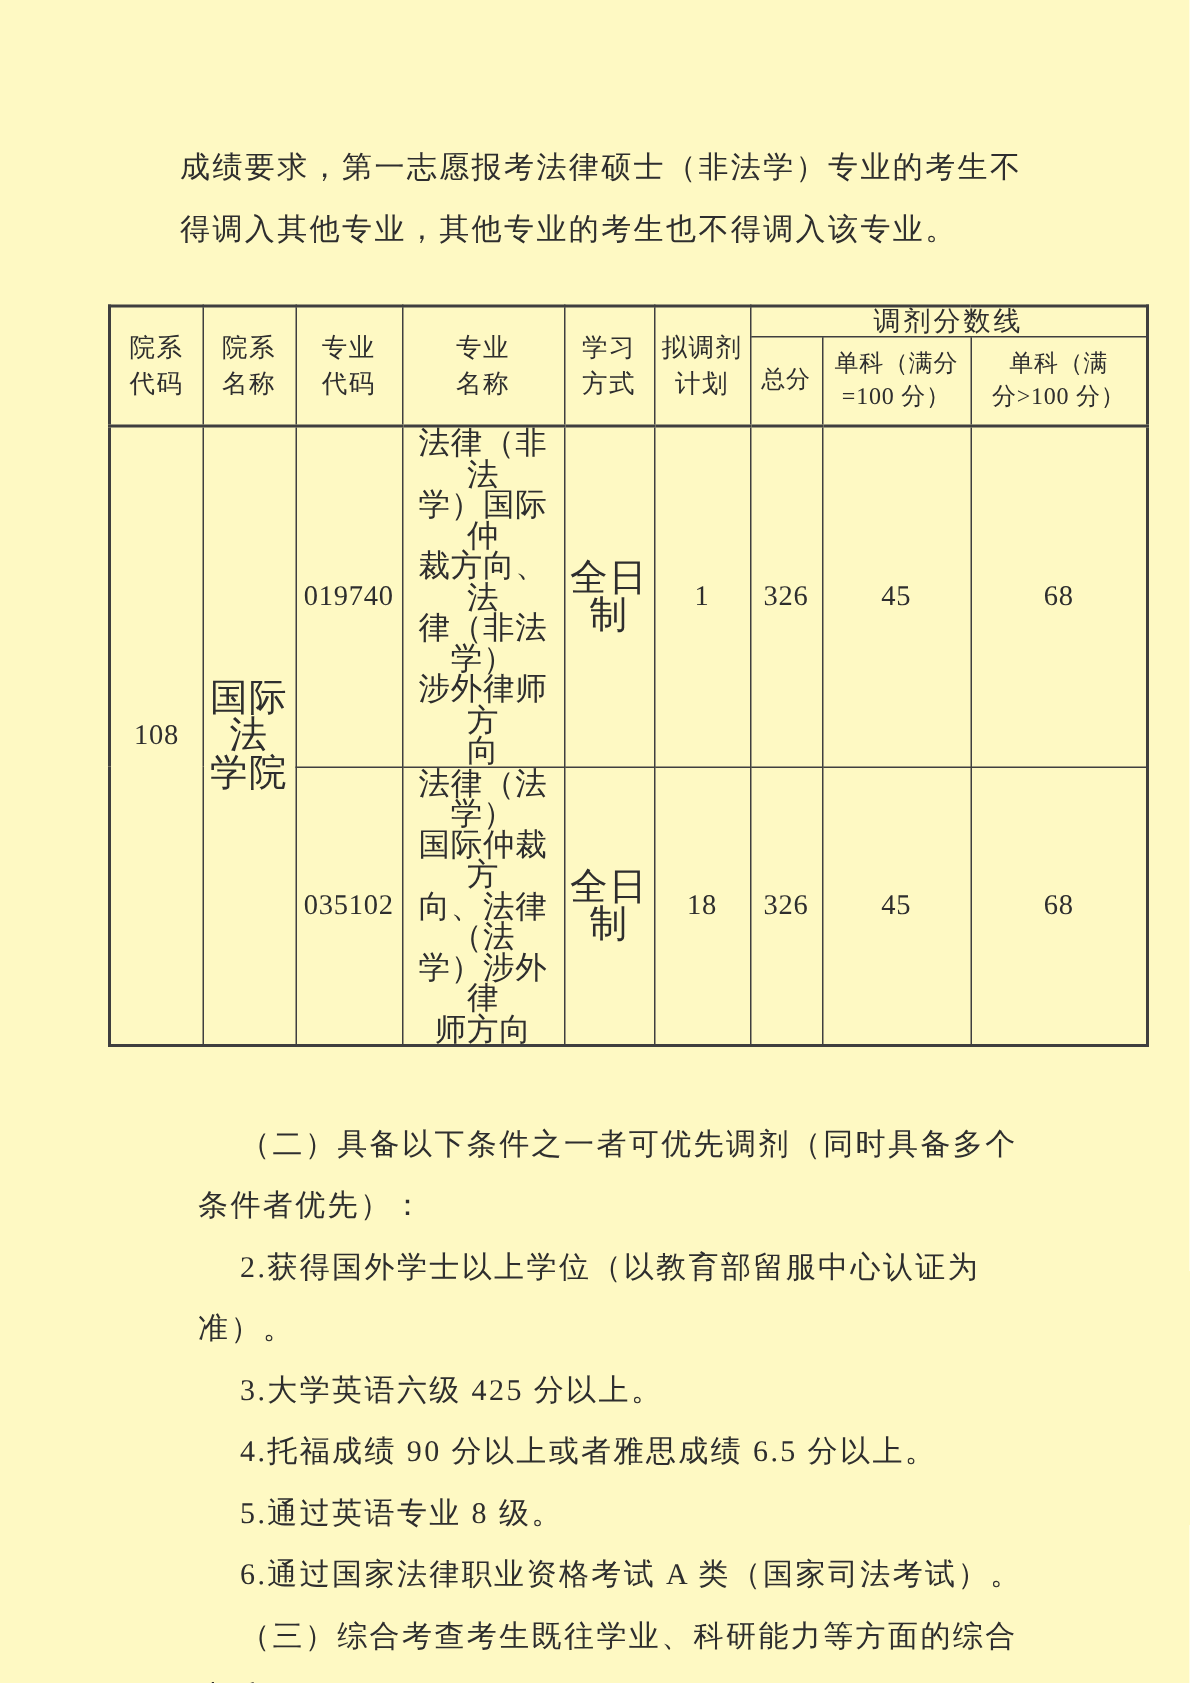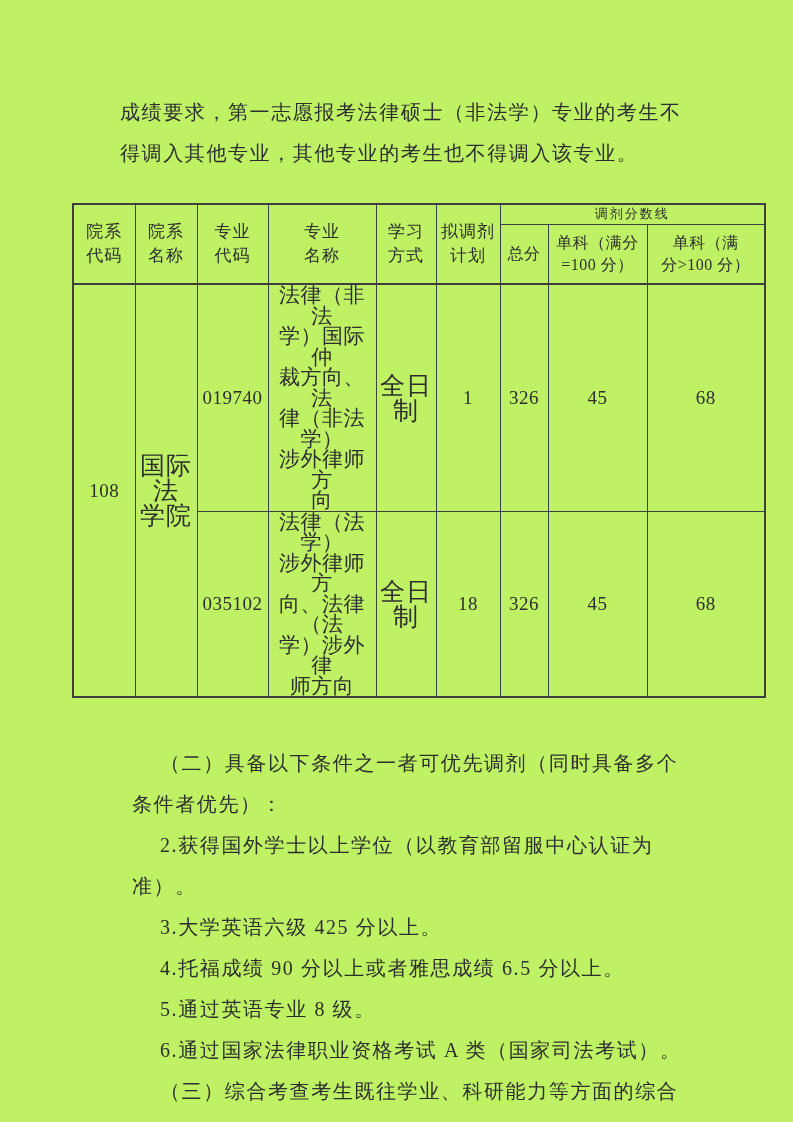--- a/index.html
+++ b/index.html
@@ -1,20 +1,20 @@
 <!DOCTYPE html>
 <html><head>
 <meta charset="utf-8">
 <style>
   html, body { margin: 0; padding: 0; background: #ffffff; }
   .page {
     position: relative;
     width: 793px;
     height: 1122px;
-    background: #bef264;
+    background: #fef9c3;
     box-sizing: border-box;
     padding-top: 92px;
     overflow: hidden;
     font-family: "Liberation Serif", "DejaVu Serif", serif;
     color: #2e2e2e;
   }
   .para {
     width: 562px;
     margin: 0 111px 0 120px;
     font-size: 20px;
@@ -40,21 +40,21 @@
     vertical-align: middle;
     padding: 0 2px;
     white-space: pre-line;
     overflow: hidden;
   }
   tr.hrow-top  { height: 20px; }
   tr.hrow-sub  { height: 60px; }
   tr.brow.r1   { height: 124px; }
   tr.brow.r2   { height: 116px; }
   td.hc   { font-size: 17px; line-height: 24px; letter-spacing: 1px; }
-  td.hc.group { font-size: 13px; line-height: 18px; letter-spacing: 2px; }
+  td.hc.group { font-size: 18px; line-height: 18px; letter-spacing: 2px; }
   td.hc.sub   { font-size: 16px; line-height: 22px; letter-spacing: 0.5px; }
   
   tr.hrow-top td.span2 { border-bottom-width: 2px; margin-top: 42px; }
   tr.hrow-sub td       { border-bottom-width: 2px; }
   td.num  { font-size: 19px; letter-spacing: 0.5px; }
   td.cjk  { font-size: 25px; line-height: 25px; letter-spacing: 1px; }
   td.name { font-size: 21px; line-height: 20.5px; letter-spacing: 0.5px; }
 </style>
 </head>
 <body>
@@ -112,21 +112,21 @@
 向</td>
         <td class="cjk">全日制</td>
         <td class="num">1</td>
         <td class="num">326</td>
         <td class="num">45</td>
         <td class="num">68</td>
       </tr>
       <tr class="brow r2">
         <td class="num">035102</td>
         <td class="name">法律（法学）
-涉外律师方
+国际仲裁方
 向、法律（法
 学）涉外律
 师方向</td>
         <td class="cjk">全日制</td>
         <td class="num">18</td>
         <td class="num">326</td>
         <td class="num">45</td>
         <td class="num">68</td>
       </tr>
     </tbody>

